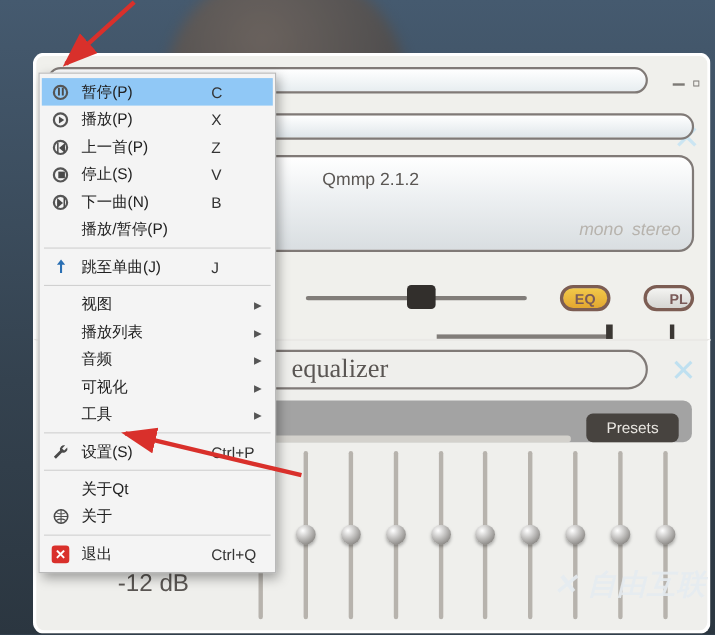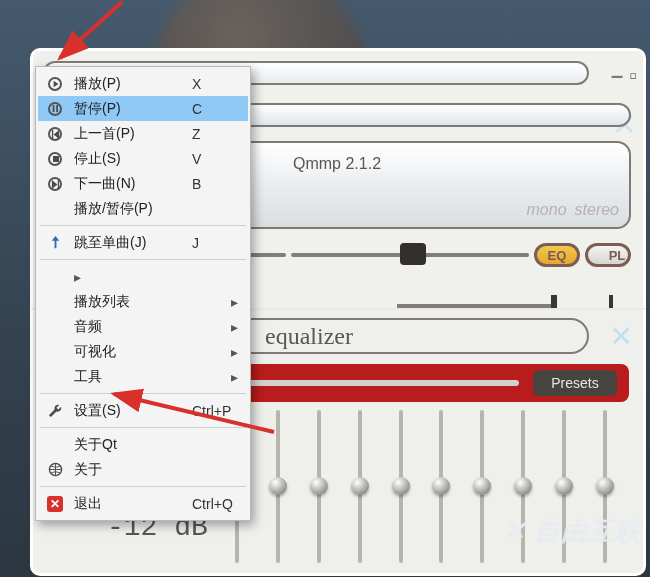--- a/index.html
+++ b/index.html
@@ -45,21 +45,21 @@
     border:2px solid #807a77; border-radius:14px;
     background: linear-gradient(#ffffff 0%, #eceff1 45%, #d9dee1 100%);
   }
   .disp-title { position:absolute; left:244px; top:12px; font-size:16px; color:#5a5653; }
   .disp-row { position:absolute; bottom:8px; left:14px; right:10px; display:flex; align-items:center; gap:8px; }
   .badge { display:flex; align-items:center; gap:6px; color:#7d7773; font-size:16px; }
   .badge .box { width:22px; height:16px; background:#bfbcb7; border:1px solid #9e9a94; border-radius:2px; }
   .spacer { flex:1; }
   .chan { color:#b7b3ad; font-size:16px; font-style:italic; }
   
-  .sliderow { position:absolute; left:14px; top:188px; right:12px; height:32px; display:flex; align-items:center; gap:5px; }
+  .sliderow { position:absolute; left:14px; top:204px; right:12px; height:32px; display:flex; align-items:center; gap:30px; }
   .hslider { position:relative; flex:1; height:20px; }
   .hslider .bar { position:absolute; top:8px; left:0; right:0; height:4px; background:#817d79; border-radius:2px; }
   .hslider .knob { position:absolute; top:-2px; width:26px; height:22px; background:#322f2c; border-radius:4px; }
   .pillbtn {
     width:46px; height:24px; border:3px solid #7c5d53; border-radius:12px;
     display:flex; align-items:center; justify-content:center;
     font-size:13px; font-weight:bold; color:#7a5a58;
   }
   .pillbtn.eq { background: linear-gradient(#f2c94a,#e3a730); }
   .pillbtn.pl { background: linear-gradient(#f4f4f2,#d5d5d2); padding-left: 18px; }
@@ -80,36 +80,36 @@
   }
   .eq-title-pill {
     position:absolute; left:10px; top:8px; right:54px; height:36px;
     border:2px solid #807a77; border-radius:18px;
     display:flex; align-items:center; padding-left:220px;
     font-family:"Comic Sans MS",cursive; font-size:24px; color:#5a5653;
   }
   .eq-close { position:absolute; right:10px; top:10px; font-size:28px; color:#bfe0f0;}
   .eq-panel {
     position:absolute; left:14px; top:54px; right:14px; height:38px;
-    background:#b91c1c; border-radius:8px;
-    display:flex; align-items:center; padding:0 12px; gap:14px;
+    background:#a3a3a3; border-radius:8px;
+    display:flex; align-items:flex-end; padding:0 12px; gap:14px;
   }
   .eq-on { width:48px; height:22px; border:2px solid #cfae54; background:#3f3b37; border-radius:11px;}
   .eq-auto { width:48px; height:22px; border:2px solid #b3afa8; background:#ece9e3; border-radius:11px;}
   .eq-track { flex:1; height:6px; background:#d3d1cc; border-radius:3px; }
   .presets {
     width:84px; height:26px; background:#47433f; color:#e8e5e0;
     border-radius:6px; display:flex; align-items:center; justify-content:center;
     font-size:14px;
   }
   .eq-sliders { position:absolute; left:188px; right:20px; top:100px; bottom:10px; display:flex; justify-content:space-between; }
   .vslider { width:34px; position:relative; }
   .vslider .rail { position:absolute; left:14px; top:0; bottom:0; width:4px; background:#b7b3ad; border-radius:2px;}
   .vslider .vknob { position:absolute; left:7px; top:44%; width:18px; height:18px; border-radius:50%; background:radial-gradient(circle at 35% 30%, #fff, #6a6763); box-shadow:0 2px 3px rgba(0,0,0,.3);}
-  .preamp-label { position:absolute; left:74px; bottom:30px; font-family:Liberation Mono, monospace; font-size:28px; color:#5a5653;}
+  .preamp-label { position:absolute; left:74px; bottom:30px; font-family:Liberation Sans, sans-serif; font-size:22px; color:#5a5653;}
   .preamp-slider { position:absolute; left:120px; top:100px; bottom:60px; width:34px;}
   .preamp-slider .rail { position:absolute; left:14px; top:0; bottom:0; width:4px; background:#b7b3ad;}
   .preamp-slider .vknob{ position:absolute; left:7px; top:38%; width:18px; height:18px; border-radius:50%; background:radial-gradient(circle at 35% 30%, #fff, #6a6763);}
 
   
   .context-menu {
     position:absolute; left:35px; top:66px; width:216px;
     background:#f4f4f4; border:1px solid #b9b9b9;
     box-shadow:3px 4px 10px rgba(0,0,0,.35);
     padding:4px 2px; font-size:14px; color:#222;
@@ -252,46 +252,46 @@
         <div class="vknob"></div>
       </div>
       <div class="vslider">
         <div class="rail"></div>
         <div class="vknob"></div>
       </div>
     </div>
 </div>
 
 <div class="context-menu" id="ctx">
-    <div class="cm-item">
-      <span class="ico">
-        <div class="ico-circle">
-          <svg viewBox="0 0 10 10" style="position:absolute;left:2px;top:1px;width:8px;height:8px">
-            <path fill="#4a4a4a" d="M2 1l6 4-6 4z"></path>
-          </svg>
-        </div>
-      </span>
-      <span class="lbl">播放(P)</span>
-      <span class="shc">X</span>
-    </div>
     <div class="cm-item highlight">
       <span class="ico">
         <div class="ico-circle">
           <svg viewBox="0 0 10 10" style="position:absolute;left:2px;top:1.5px;width:7px;height:7px">
             <rect x="1" y="0" width="2.5" height="10" fill="#4a4a4a"></rect>
             <rect x="6" y="0" width="2.5" height="10" fill="#4a4a4a"></rect>
           </svg>
         </div>
       </span>
       <span class="lbl">暂停(P)</span>
       <span class="shc">C</span>
     </div>
     <div class="cm-item">
       <span class="ico">
         <div class="ico-circle">
+          <svg viewBox="0 0 10 10" style="position:absolute;left:2px;top:1px;width:8px;height:8px">
+            <path fill="#4a4a4a" d="M2 1l6 4-6 4z"></path>
+          </svg>
+        </div>
+      </span>
+      <span class="lbl">播放(P)</span>
+      <span class="shc">X</span>
+    </div>
+    <div class="cm-item">
+      <span class="ico">
+        <div class="ico-circle">
           <svg viewBox="0 0 10 10" style="position:absolute;left:1px;top:1px;width:9px;height:9px">
             <path fill="#4a4a4a" d="M1 0h1.5v10H1zM9 0L3 5l6 5z"></path>
           </svg>
         </div>
       </span>
       <span class="lbl">上一首(P)</span>
       <span class="shc">Z</span>
     </div>
     <div class="cm-item">
       <span class="ico">
@@ -324,20 +324,21 @@
         <svg viewBox="0 0 16 16">
           <path fill="#2a6fb3" d="M8 1l4 5H9v8H7V6H4z"></path>
         </svg>
       </span>
       <span class="lbl">跳至单曲(J)</span>
       <span class="shc">J</span>
     </div>
     <div class="cm-sep"></div>
     <div class="cm-item">
       <span class="ico"></span>
+      <span class="lbl">视图</span>
       <span class="sub">▸</span>
     </div>
     <div class="cm-item">
       <span class="ico"></span>
       <span class="lbl">播放列表</span>
       <span class="sub">▸</span>
     </div>
     <div class="cm-item">
       <span class="ico"></span>
       <span class="lbl">音频</span>

